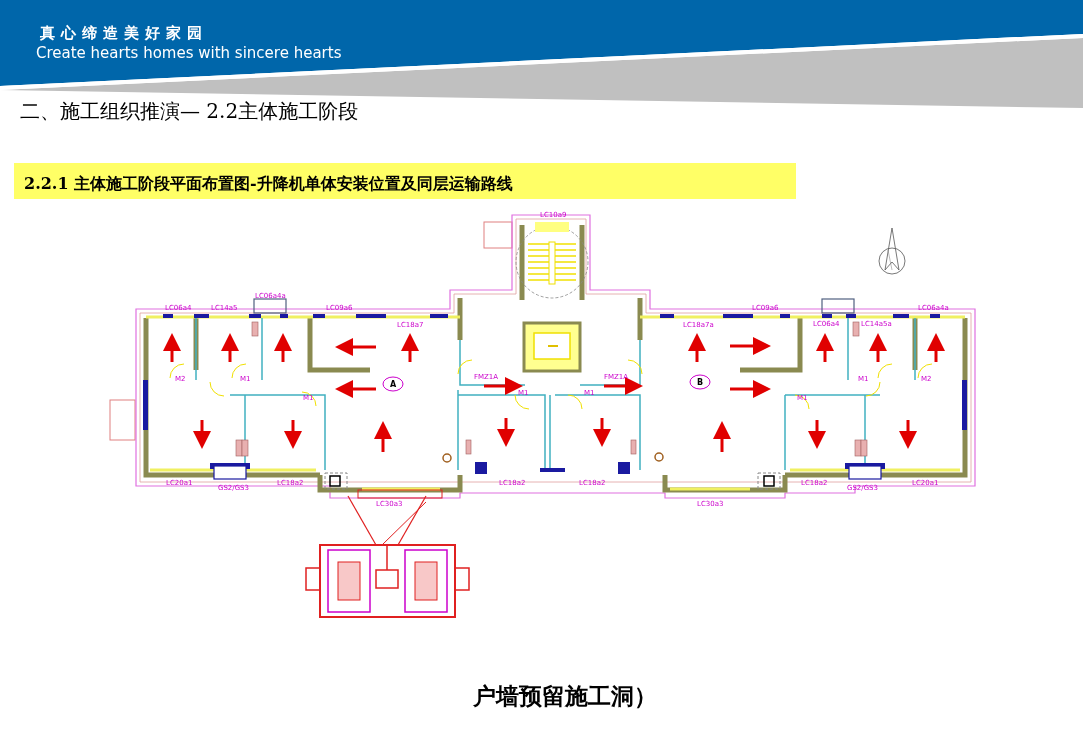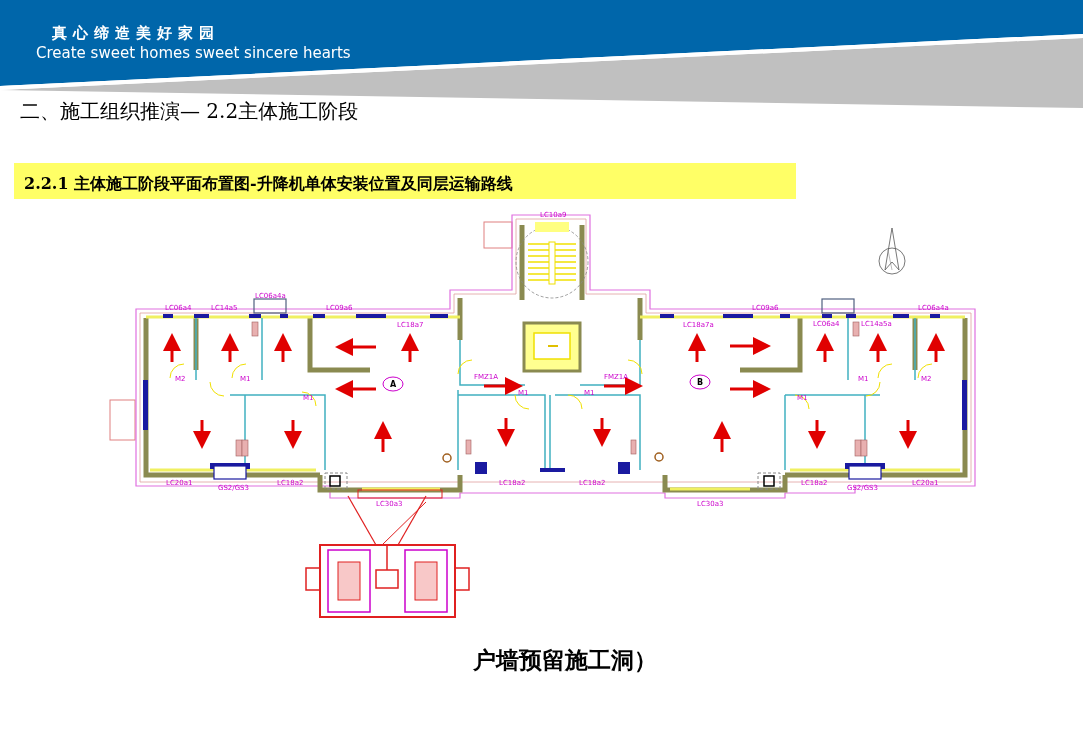--- a/index.html
+++ b/index.html
@@ -1,38 +1,38 @@
 <!DOCTYPE html>
 <html><head>
   <meta charset="utf-8">
   <style>
     html, body { margin: 0; padding: 0; }
     body { width: 1083px; height: 750px; position: relative; overflow: hidden; background: #ffffff; font-family: "DejaVu Sans", sans-serif; }
     .header-svg { position: absolute; left: 0; top: 0; width: 1083px; height: 110px; }
-    .slogan-cn { position: absolute; left: 52px; top: 24px; color: #ffffff; font-size: 15px; letter-spacing: 6px; font-weight: bold; }
+    .slogan-cn { position: absolute; left: 40px; top: 24px; color: #ffffff; font-size: 15px; letter-spacing: 6px; font-weight: bold; }
     .slogan-en { position: absolute; left: 36px; top: 44px; color: #ffffff; font-size: 15px; font-family: "DejaVu Sans", sans-serif; }
     .section-title { position: absolute; left: 20px; top: 98px; font-size: 20px; color: #000; font-family: "DejaVu Serif", serif; text-align: center; }
     .subtitle-bar { position: absolute; left: 14px; top: 163px; width: 782px; height: 36px; background: #ffff66; }
     .subtitle-text { position: absolute; left: 24px; top: 174px; font-size: 16px; color: #000; font-weight: bold; font-family: "DejaVu Serif", serif; }
     .plan { position: absolute; left: 100px; top: 205px; width: 900px; height: 420px; }
     .caption { position: absolute; left: 150px; top: 644px; width: 830px; text-align: center; font-size: 23px; font-weight: bold; color: #000; line-height: 32px; }
     .caption .l1 { display:block; }
-    .caption .l2 { display:block; }
+    .caption .l2 { display:block;margin-top:36px; }
     .lbl { font-family: "DejaVu Sans", sans-serif; font-size: 7px; fill: #cc00cc; }
   </style>
 </head>
 <body>
 
 <svg class="header-svg" viewBox="0 0 1083 110" preserveAspectRatio="none">
   <polygon points="0,0 1083,0 1083,34 0,86" fill="#0066aa"></polygon>
   <polygon points="0,90 1083,38 1083,108" fill="#c0c0c0"></polygon>
   <polygon points="0,86 1083,34 1083,38 0,90" fill="#ffffff"></polygon>
 </svg>
 <div class="slogan-cn">真心缔造美好家园</div>
-<div class="slogan-en">Create sweet homes sweet sincere hearts</div>
+<div class="slogan-en">Create hearts homes with sincere hearts</div>
 
 <div class="section-title">二、施工组织推演— 2.2主体施工阶段</div>
 
 <div class="subtitle-bar"></div>
 <div class="subtitle-text">2.2.1 主体施工阶段平面布置图-升降机单体安装位置及同层运输路线</div>
 
 <svg class="plan" viewBox="100 205 900 420">
   <defs>
     <marker id="ah" markerWidth="6" markerHeight="6" refX="3" refY="3" orient="auto">
       <path d="M0,0 L6,3 L0,6 z" fill="#e00000"></path>

